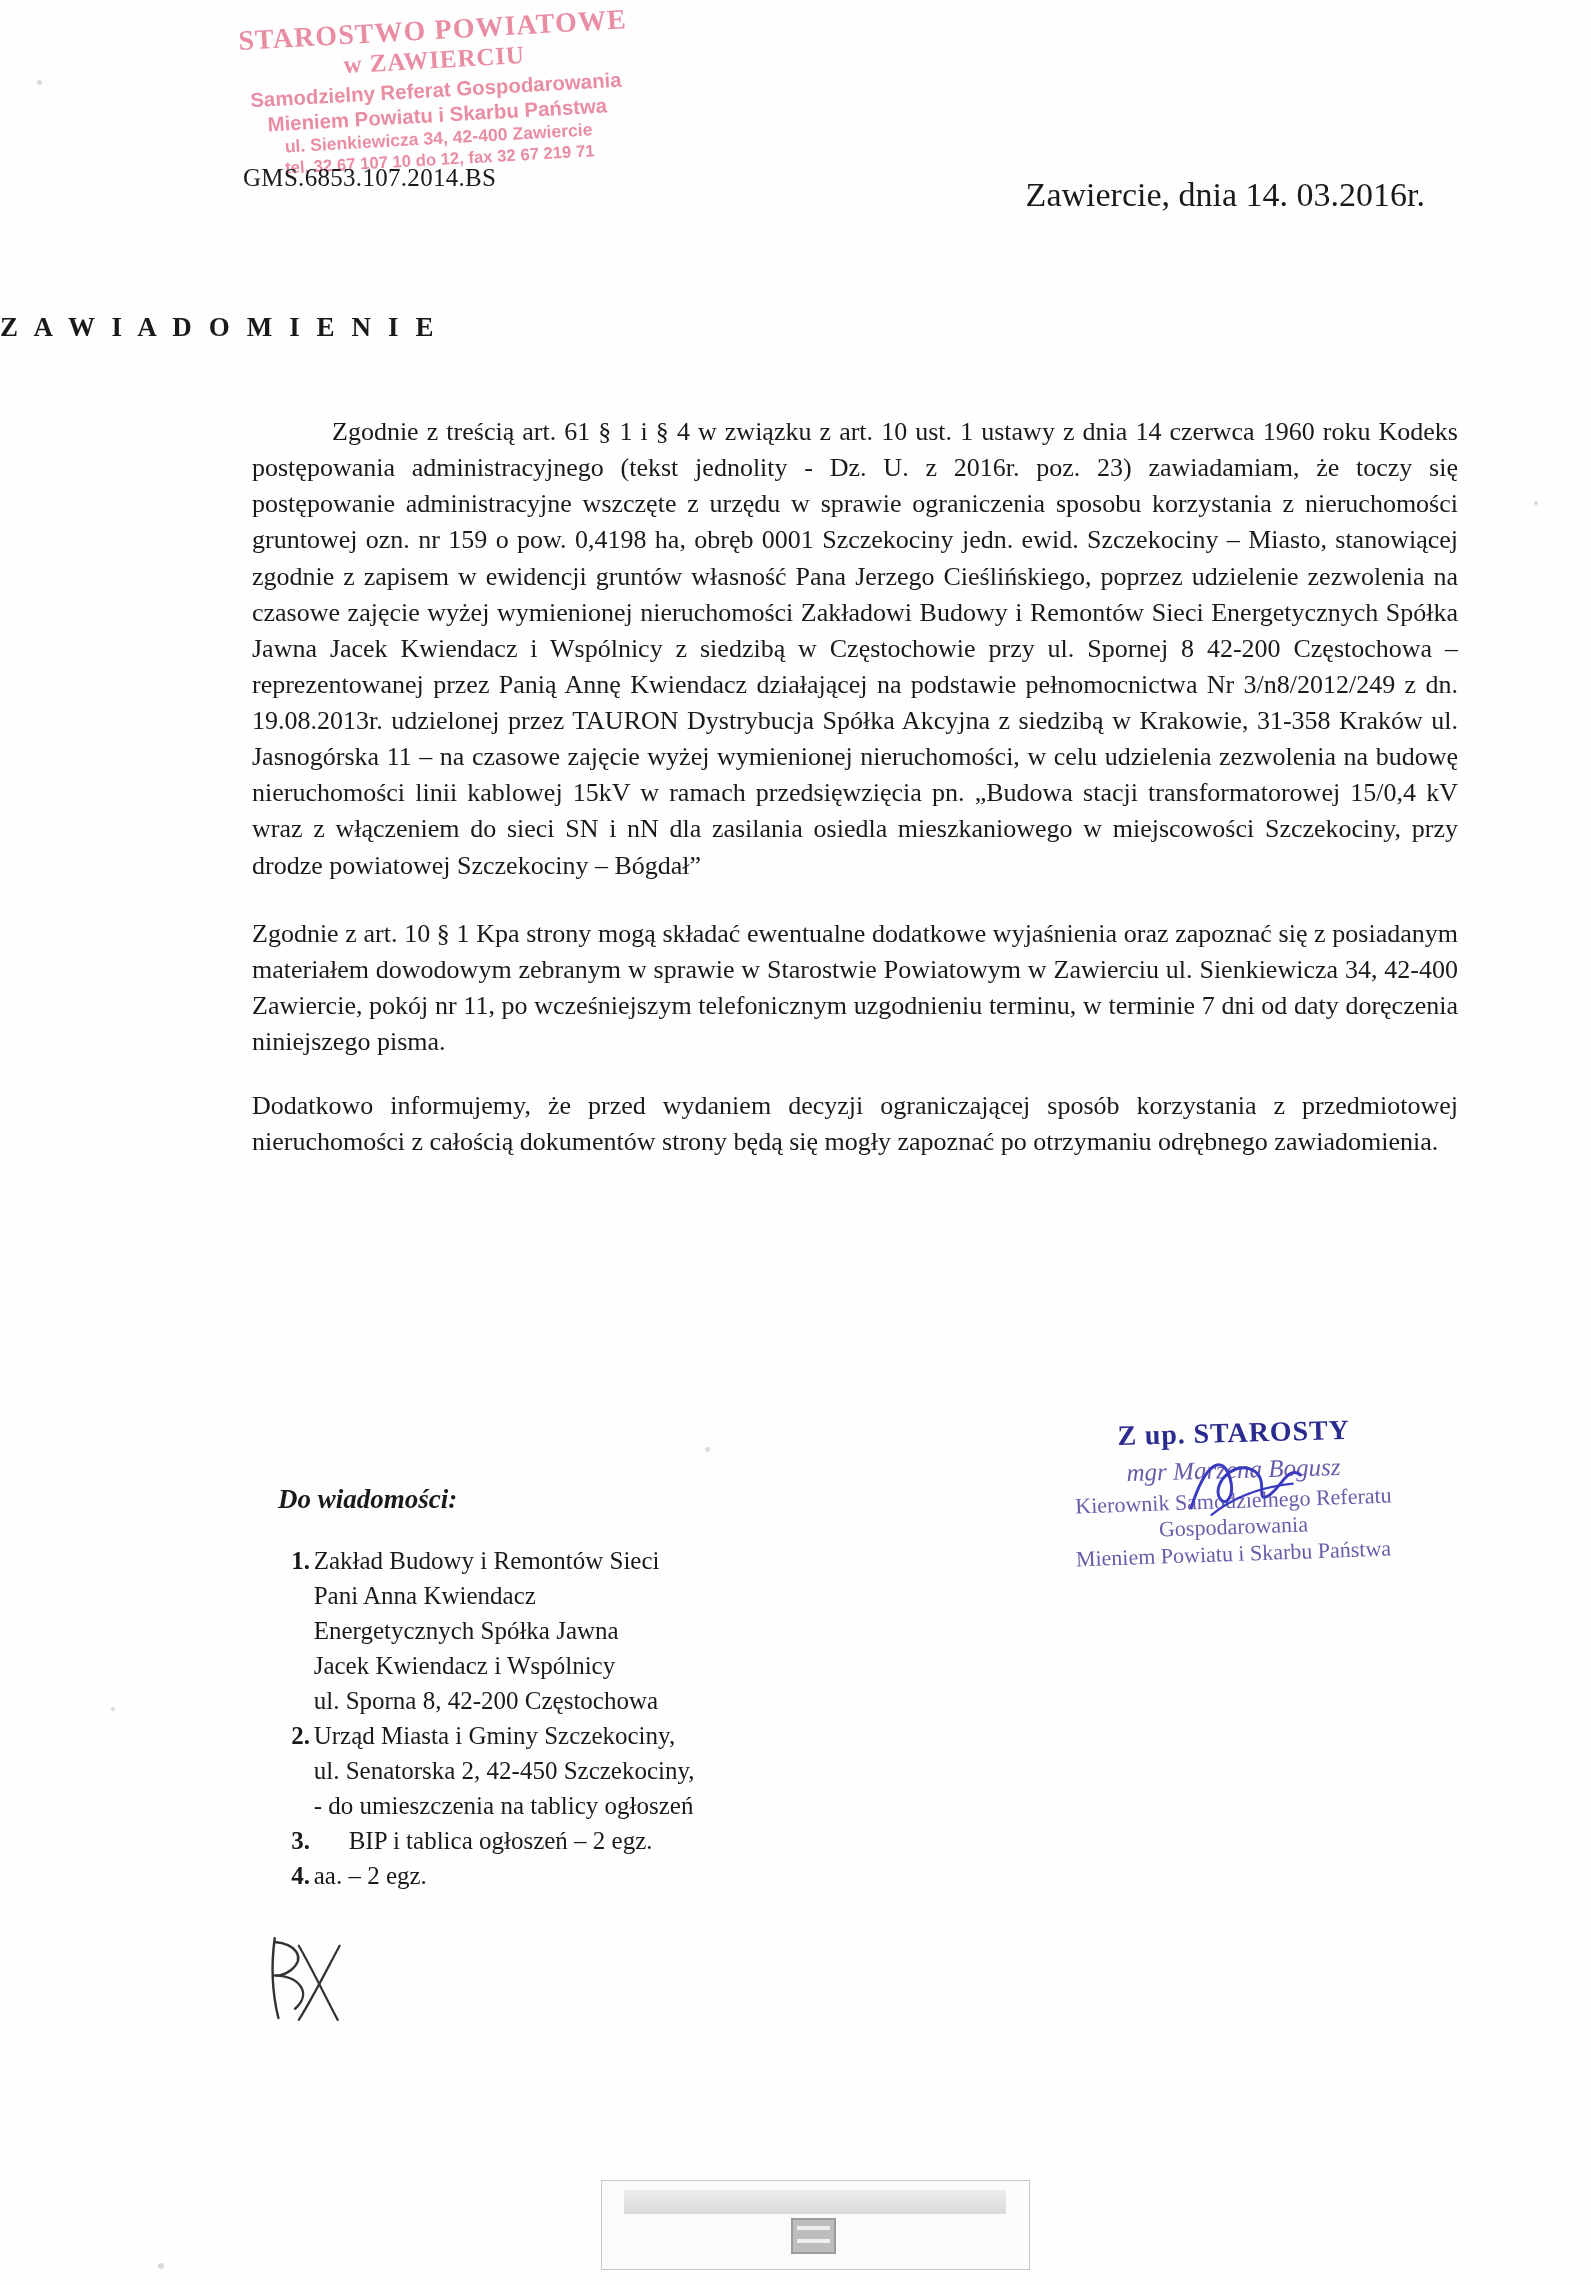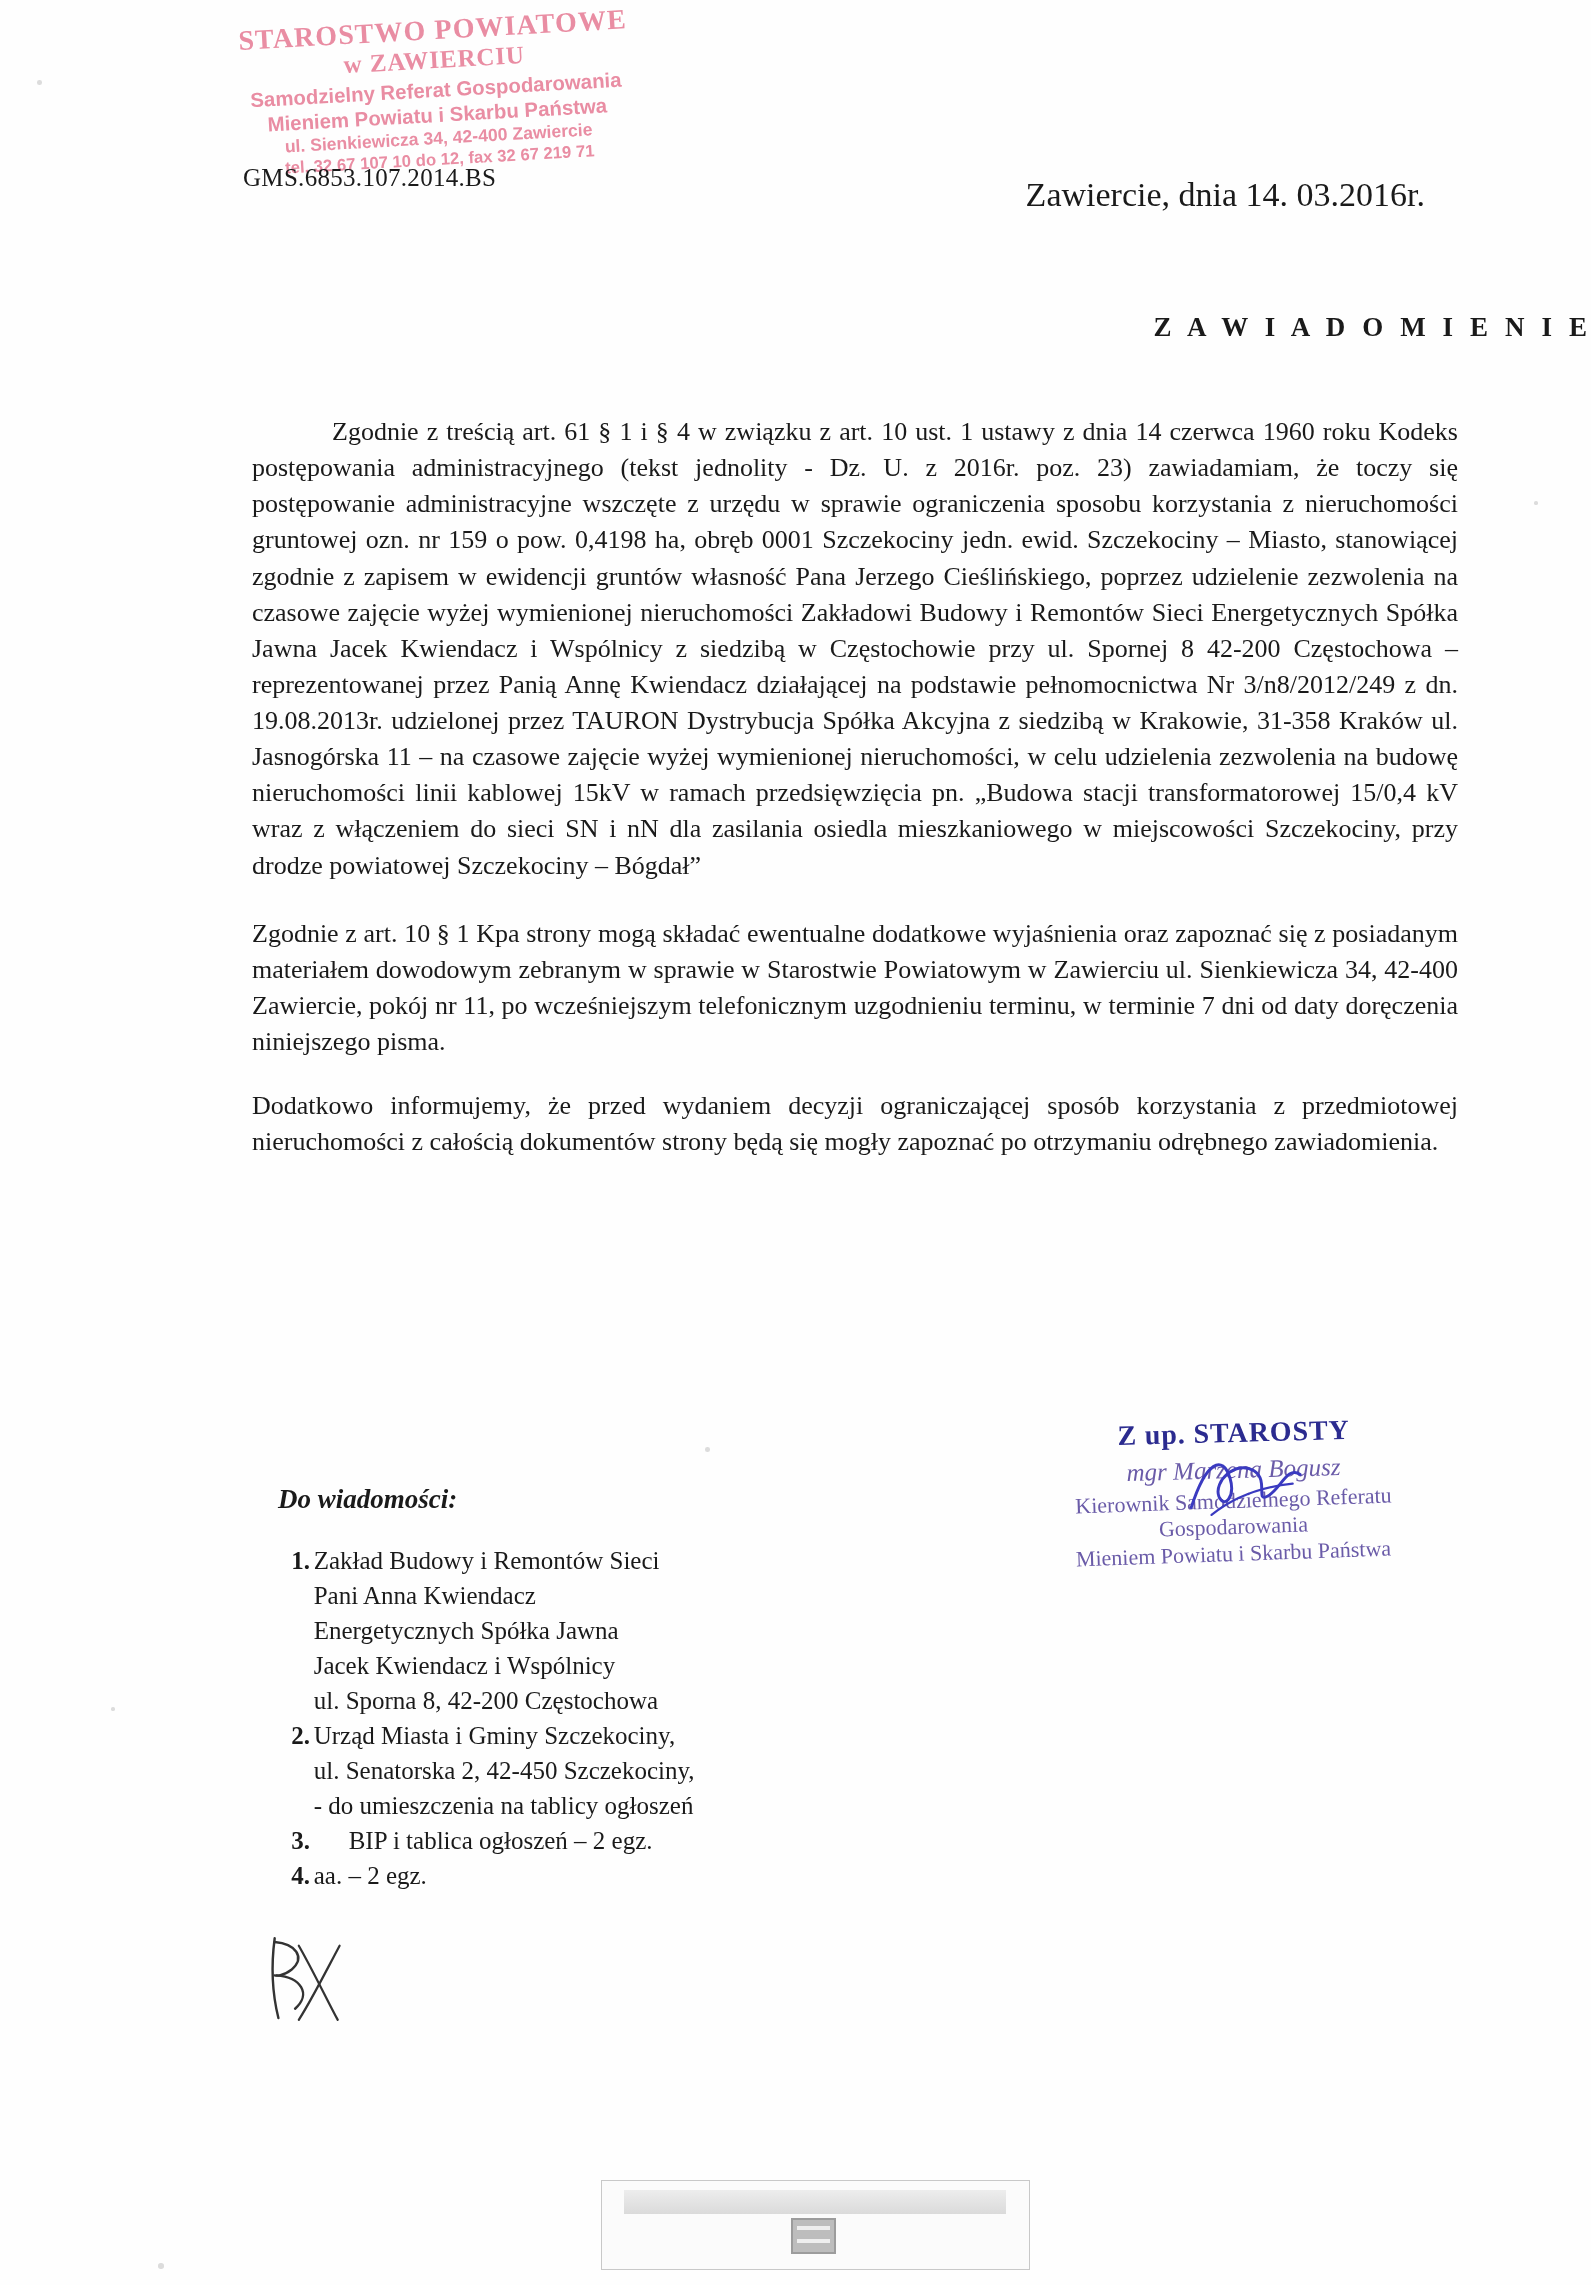--- a/index.html
+++ b/index.html
@@ -82,21 +82,21 @@
     top: 176px;
     font-size: 34px;
   }
 
   
   .doc-title {
     position: absolute;
     left: 0;
     right: 0;
     top: 312px;
-    text-align: right;
+    text-align: left;
     font-size: 27px;
     font-weight: bold;
     letter-spacing: 5.1px;
   }
 
   
   .body-wrap {
     position: absolute;
     left: 252px;
     top: 414px;

